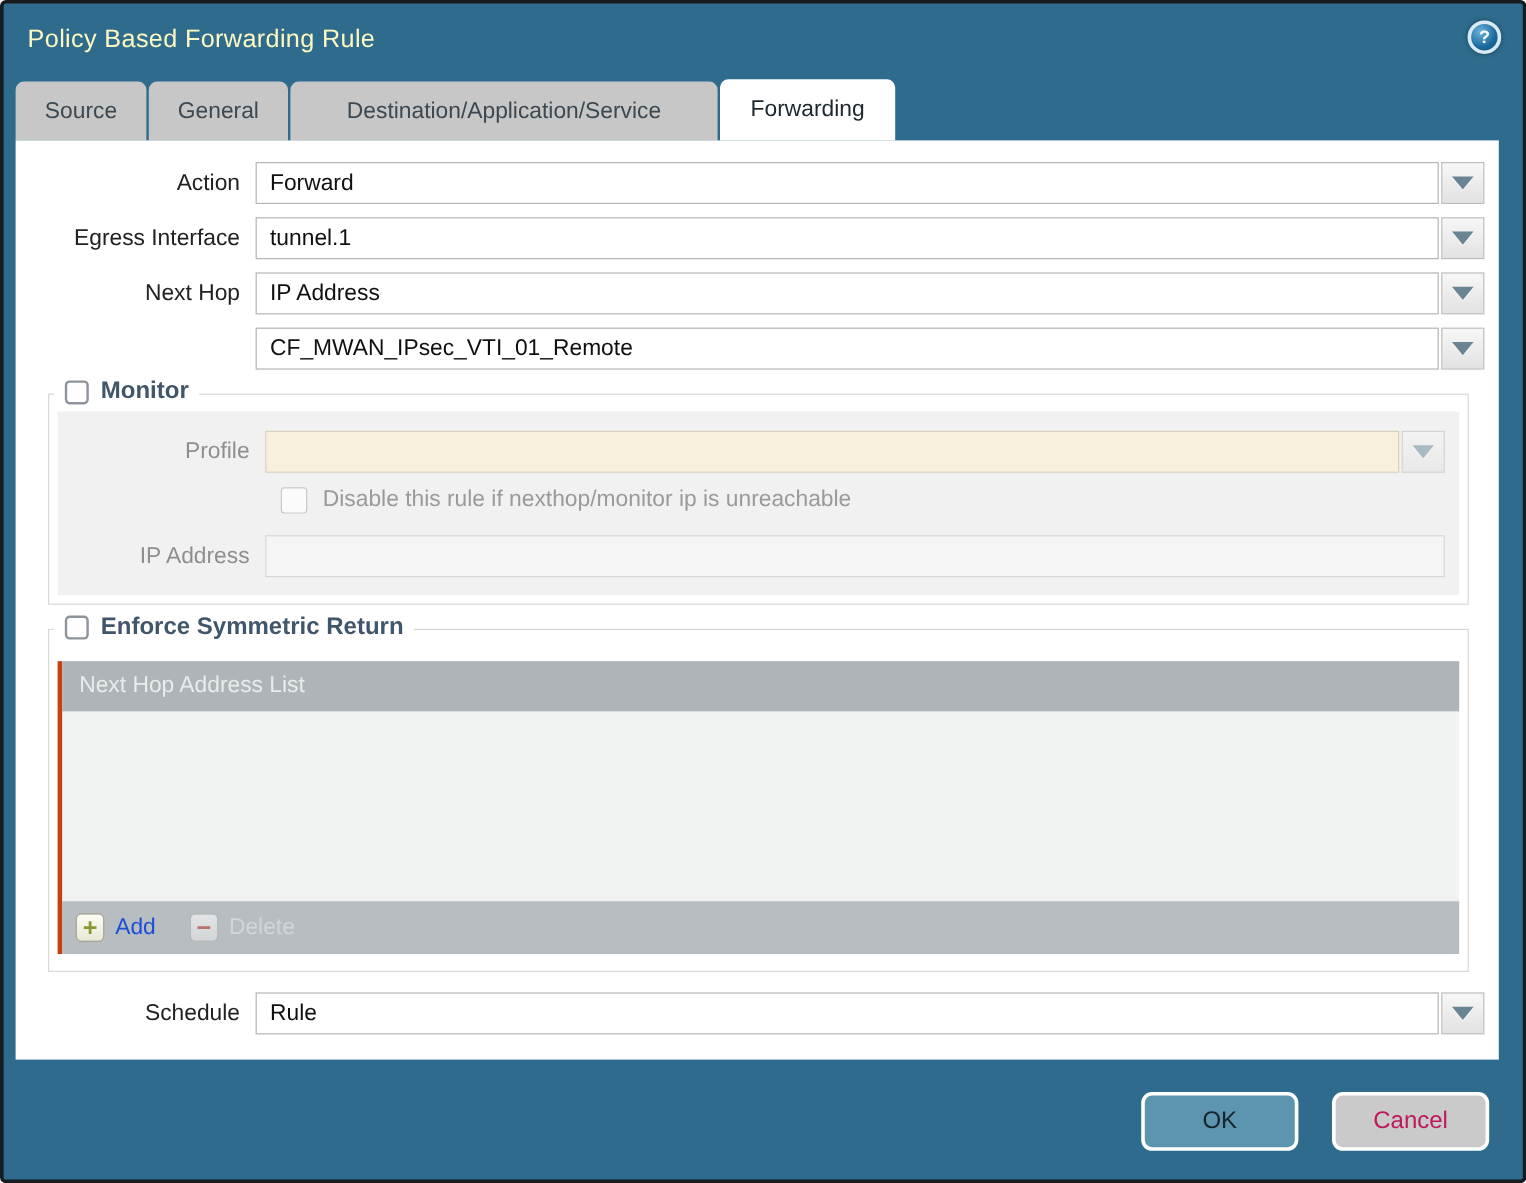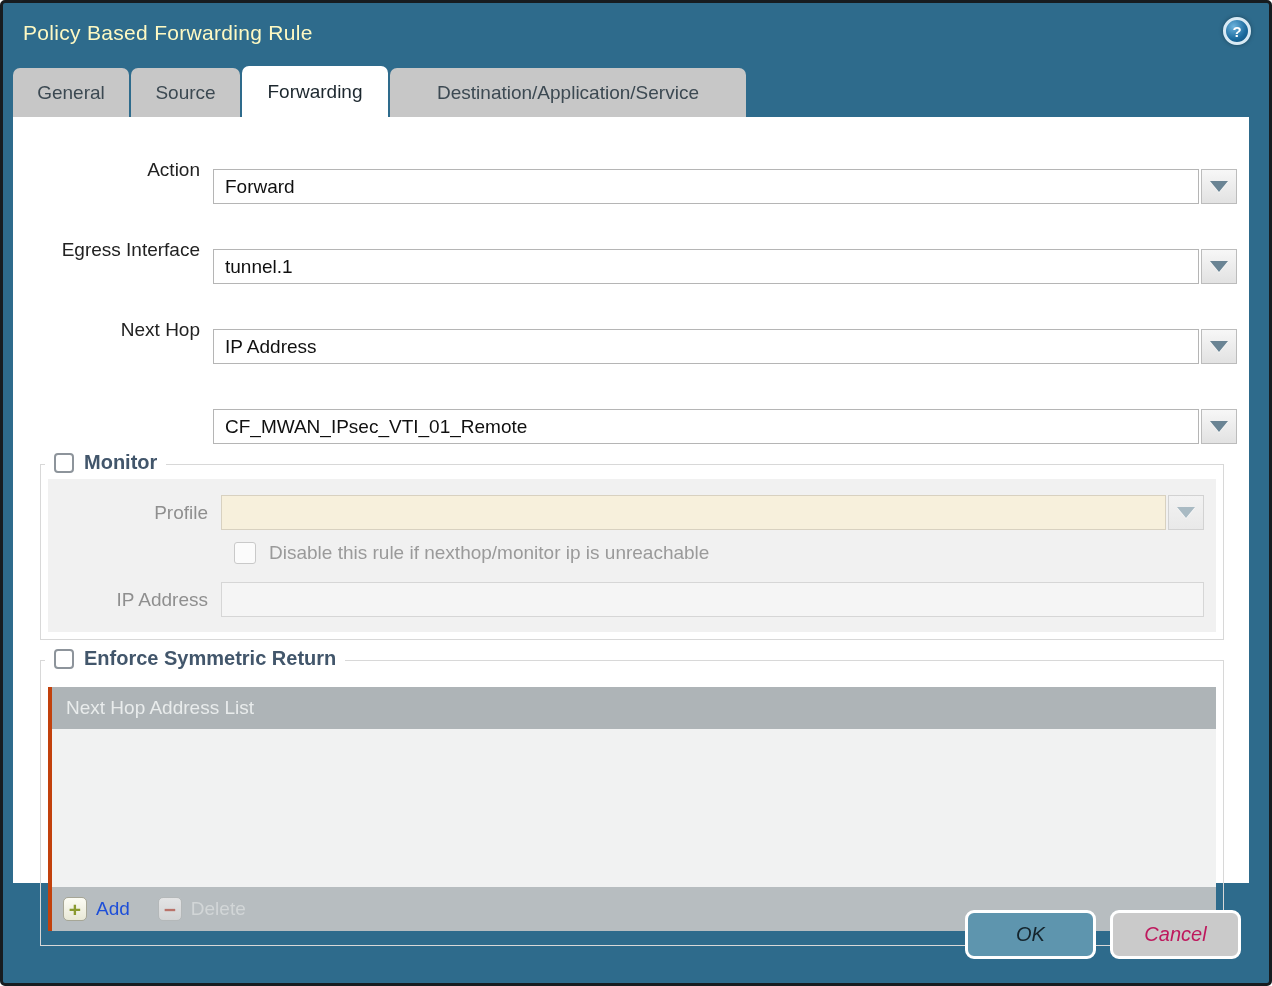--- a/index.html
+++ b/index.html
@@ -50,21 +50,21 @@
   .content {
     position: absolute; top: 114px; left: 10px; right: 20px; height: 766px;
     background: #ffffff; padding-top: 18px;
   }
 
   .frow { display: flex; align-items: center; margin: 0 12px 11px 0; }
   .frow-label {
     flex: none; width: 200px; text-align: right; padding-right: 13px;
     font-size: 19px; color: #222222;
   }
-  .combo { flex: 1; display: flex; margin-top: 34px; }
+  .combo { flex: 1; display: flex; }
   .combo-input {
     flex: 1; height: 35px; border: 1px solid #b5b5b5; background: #fff;
     font-size: 19px; color: #101010; display: flex; align-items: center;
     padding: 0 11px; white-space: nowrap; overflow: hidden;
   }
   .combo-btn {
     flex: none; width: 36px; height: 35px; margin-left: 2px;
     border: 1px solid #bcbcbc; background: linear-gradient(#f7f7f7, #e2e2e2);
     display: flex; align-items: center; justify-content: center; cursor: pointer;
   }
@@ -138,51 +138,51 @@
   }
   .tbtn-label-add { font-size: 19px; color: #1d4ed8; }
   .tbtn-label-del { font-size: 19px; color: #d2d6d7; }
   .tbtn.disabled { cursor: default; }
 
   .schedule-row { margin-top: 17px; }
 
   
   .footer-buttons {
     position: absolute; right: 28px; bottom: 24px;
-    display: flex; gap: 14px; font-style: italic;
+    display: flex; gap: 28px;
   }
   .fbtn {
     min-width: 131px; height: 49px; border-radius: 9px;
     border: 3px solid #ffffff; font-size: 20px;
     display: flex; align-items: center; justify-content: center;
     cursor: pointer; font-family: "Liberation Sans", sans-serif;
   }
   .fbtn-ok { background: #5e95ae; color: #14242c; }
   .fbtn-cancel { background: #cacaca; color: #be185d; }
 </style>
 </head>
 <body>
 
 <div class="dialog">
 
   <div class="title">Policy Based Forwarding Rule</div>
   <div class="help-icon">?</div>
 
   <div class="tabs">
+    <div class="tab tab-source">
+      <span>Source</span>
+    </div>
     <div class="tab tab-general">
       <span>General</span>
     </div>
-    <div class="tab tab-source">
-      <span>Source</span>
+    <div class="tab tab-das">
+      <span>Destination/Application/Service</span>
     </div>
     <div class="tab tab-forwarding active">
       <span>Forwarding</span>
-    </div>
-    <div class="tab tab-das">
-      <span>Destination/Application/Service</span>
     </div>
   </div>
 
   <div class="content">
 
     <div class="frow">
       <div class="frow-label">Action</div>
       <div class="combo">
         <div class="combo-input">Forward</div>
         <div class="combo-btn">

